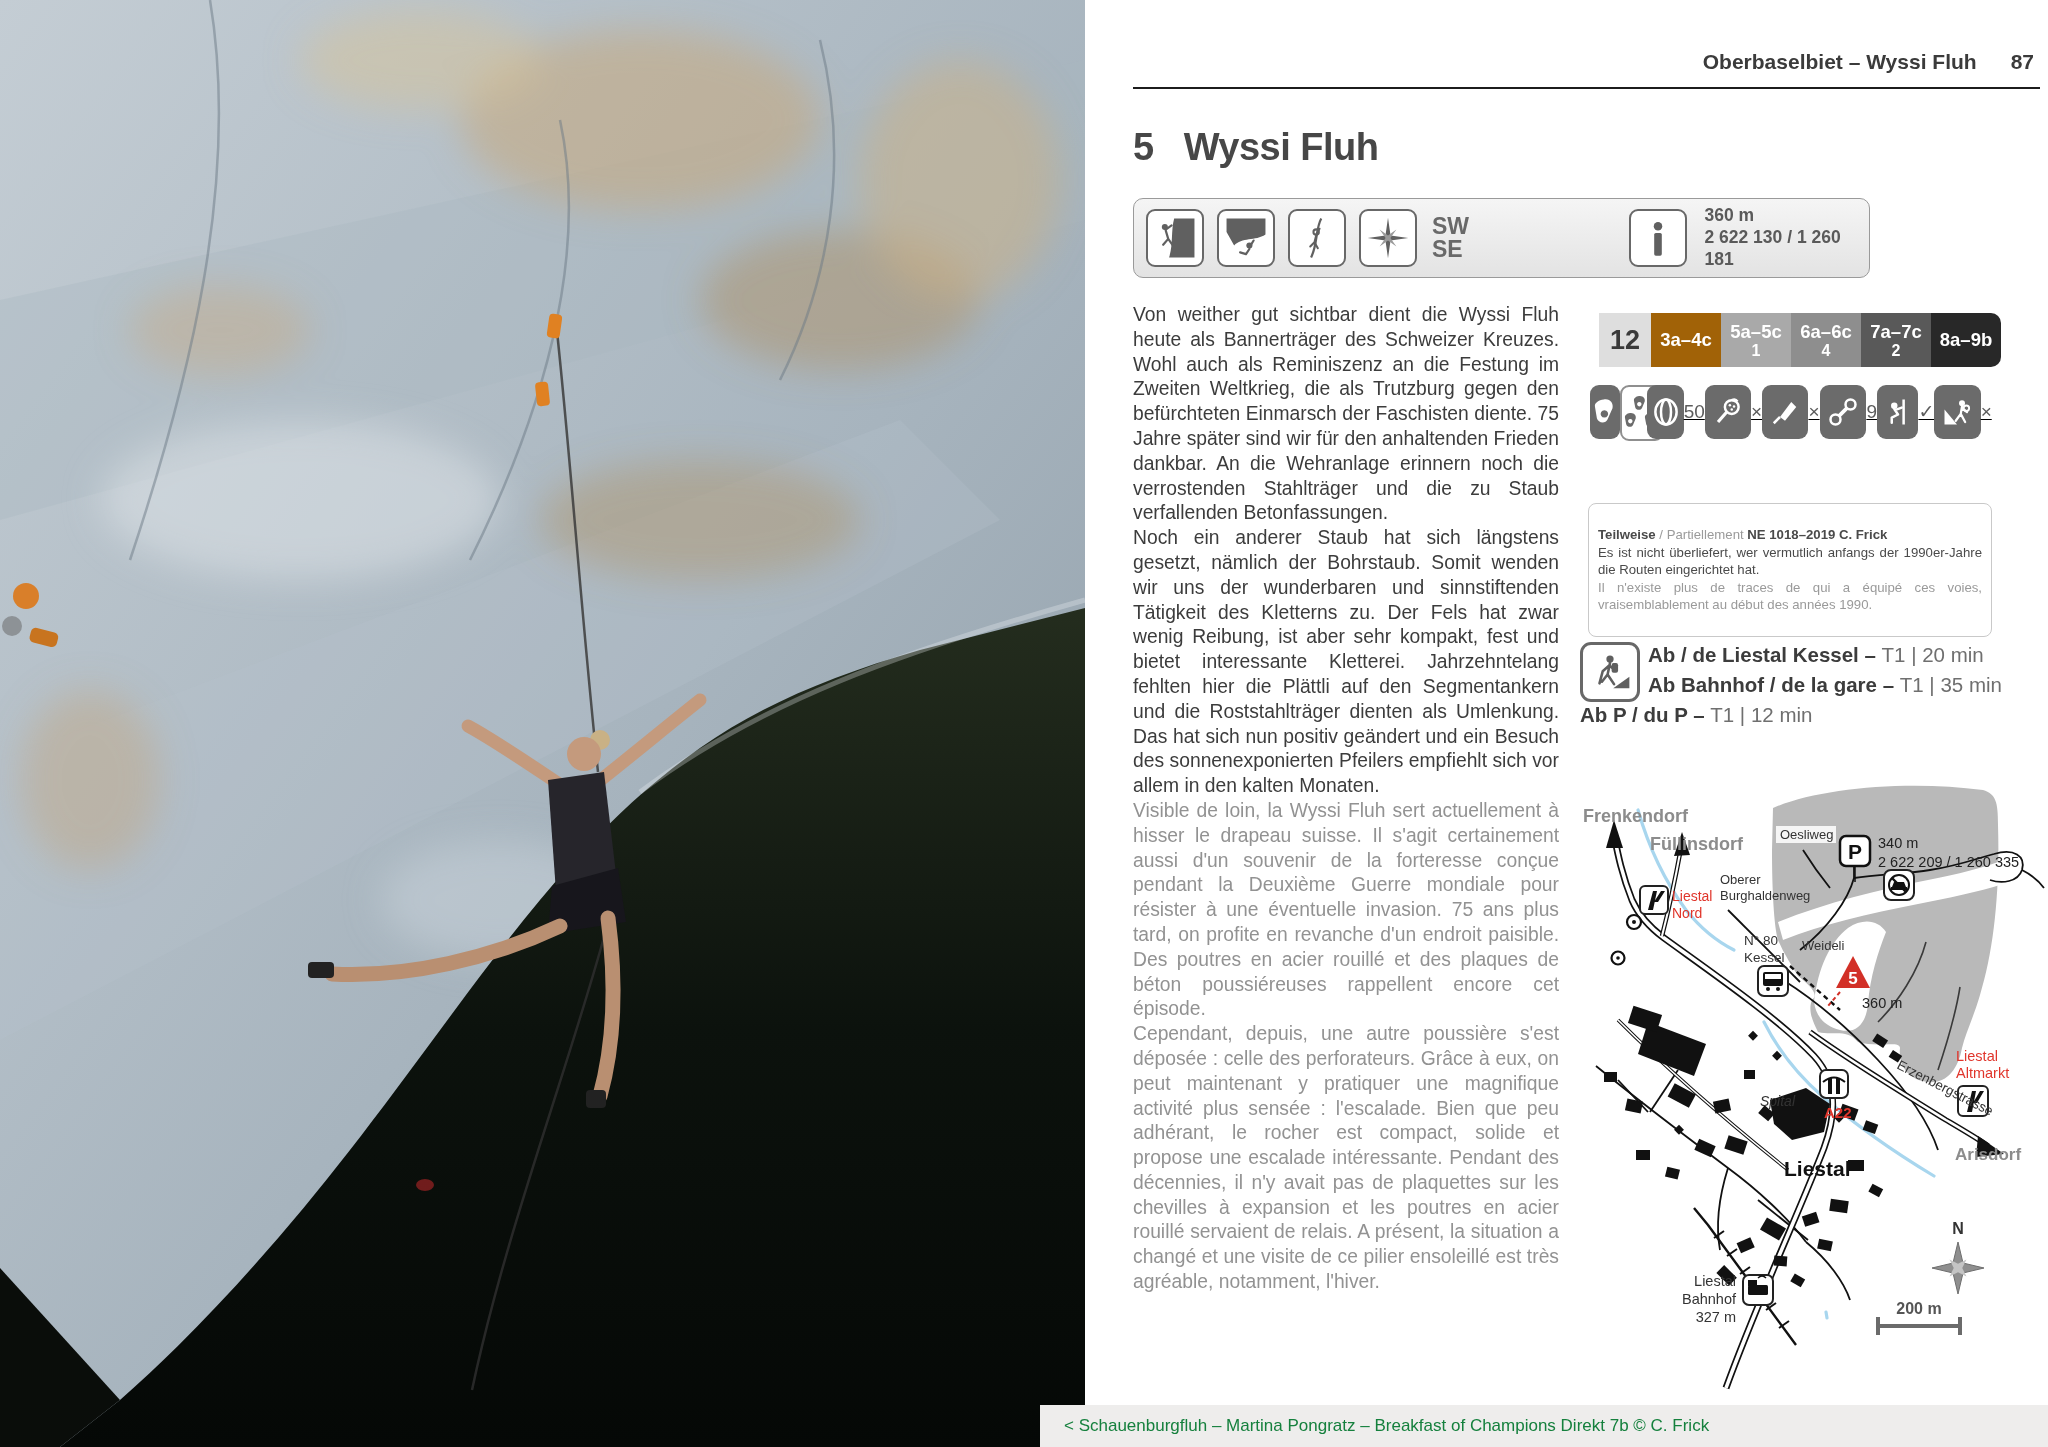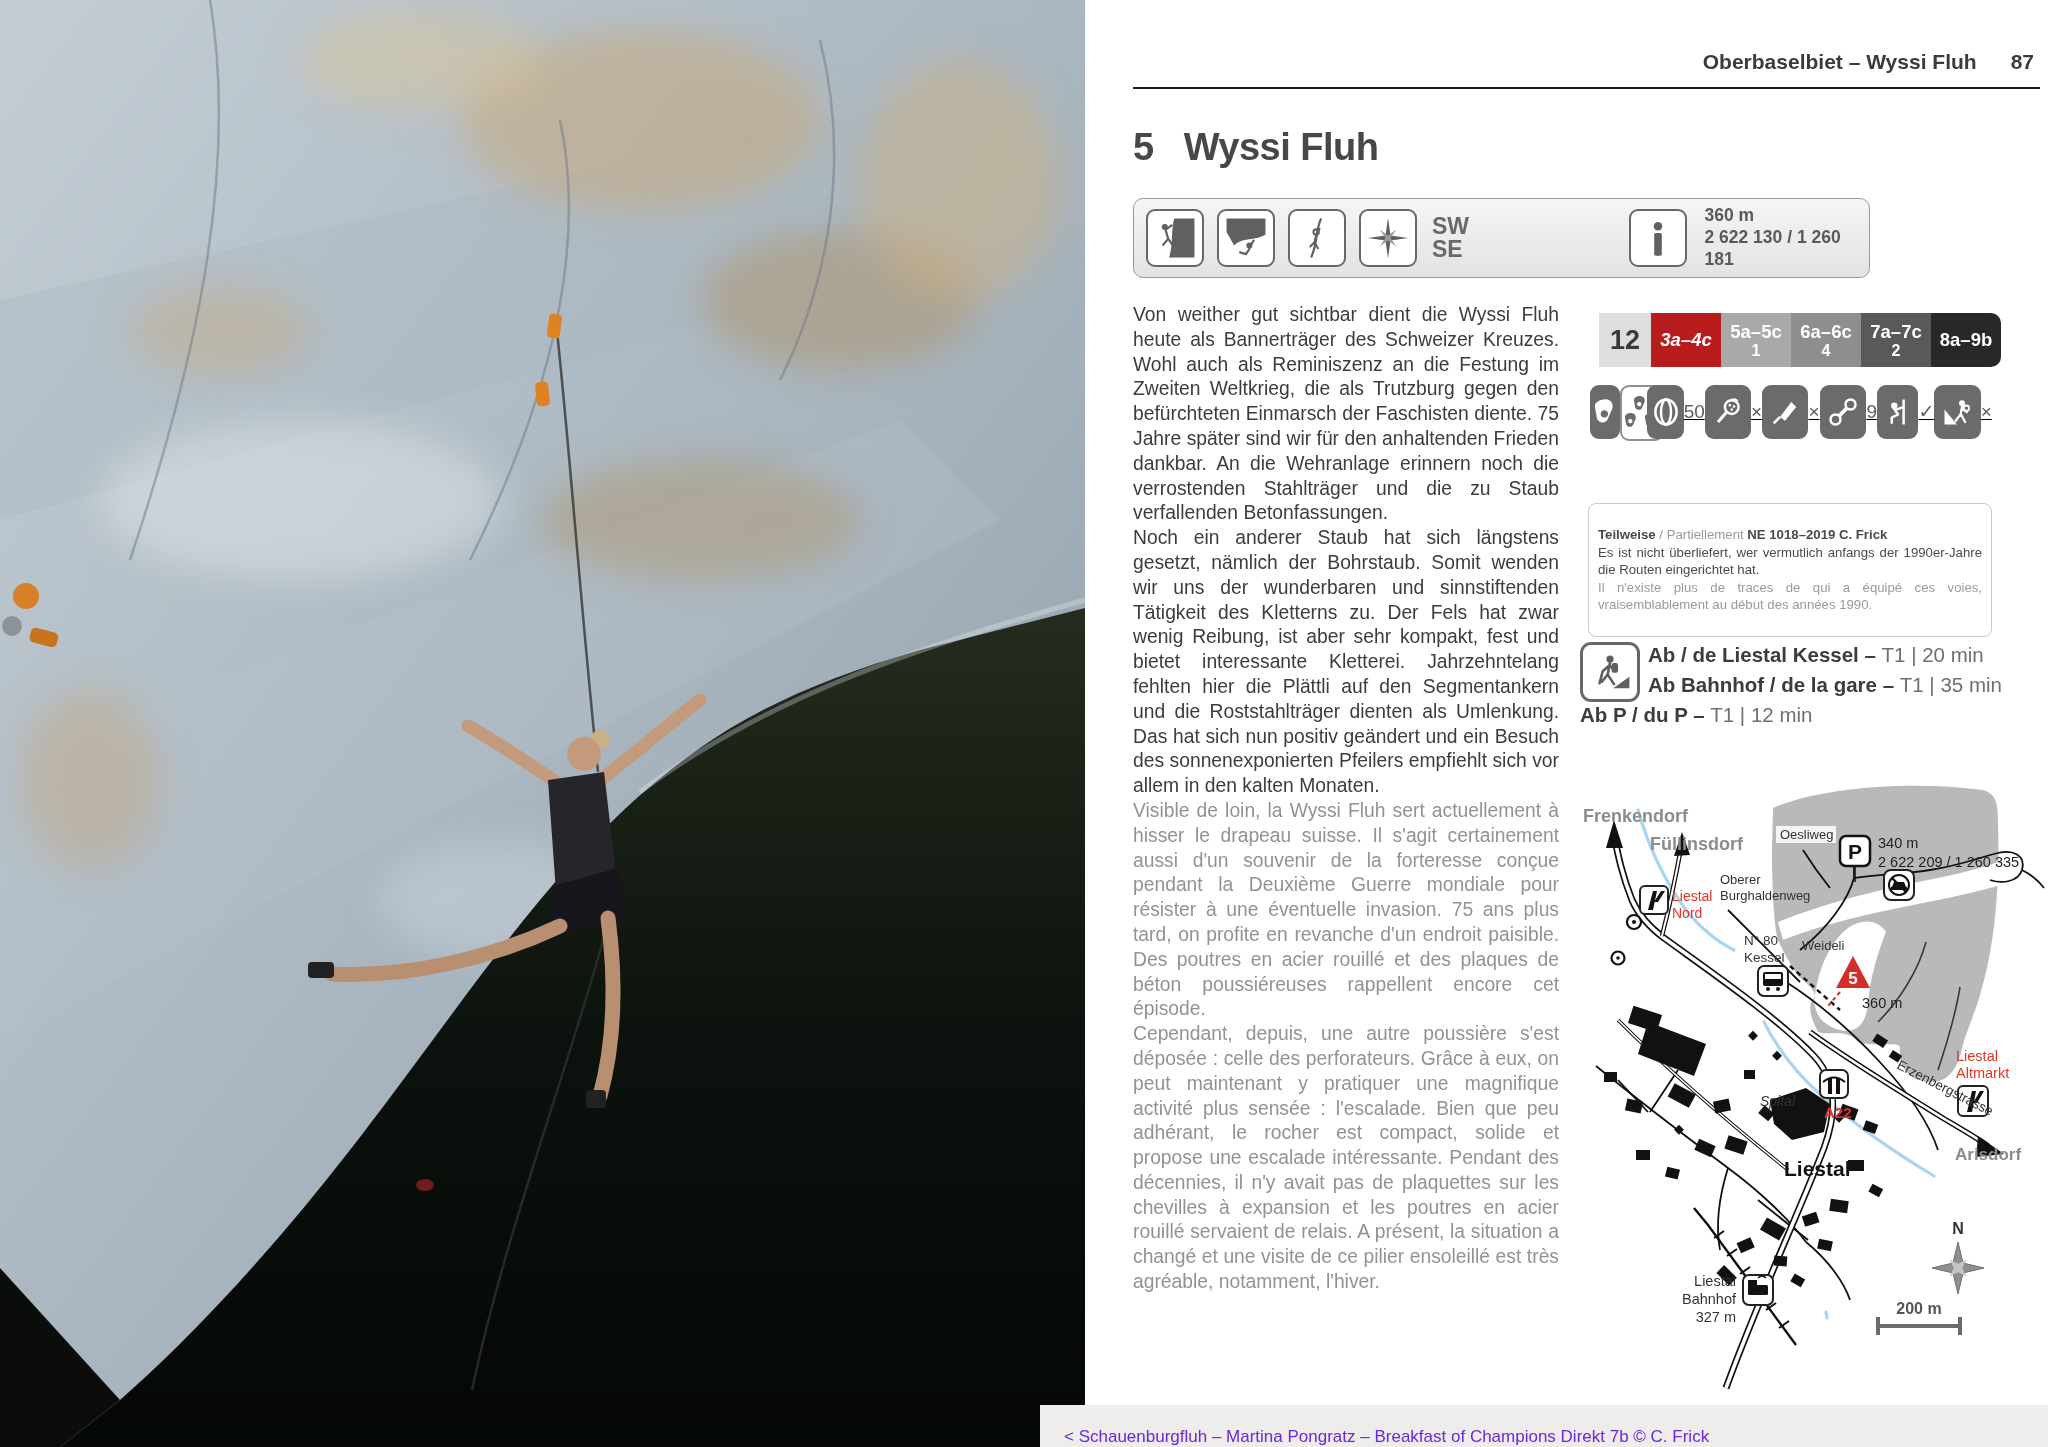--- a/index.html
+++ b/index.html
@@ -35,21 +35,21 @@
   #textcol .fr{color:#929292;}
 
   
   #grades{left:1590px;top:313px;width:402px;height:54px;display:flex;font-weight:bold;
           border-radius:0 10px 10px 0;overflow:hidden;margin-left:9px;}
   #grades .n12{width:52px;background:#dedede;color:#3a3a3a;font-size:27px;display:flex;align-items:center;justify-content:center;}
   #grades .band{flex:1;display:flex;flex-direction:column;align-items:center;justify-content:center;color:#fff;}
   #grades .band .lb{font-size:18.5px;line-height:20px;}
   #grades .band .ct{font-size:16px;line-height:17px;}
   #grades .band .ct:empty{display:none;}
-  .b1{background:#b91c1c;font-style:italic;} .b2{background:#a9a9a9;} .b3{background:#8e8e8e;} .b4{background:#595959;} .b5{background:#282828;}
+  .b1{background:#a16207;} .b2{background:#a9a9a9;} .b3{background:#8e8e8e;} .b4{background:#595959;} .b5{background:#282828;}
 
   
   #gear{left:1590px;top:382px;width:402px;display:flex;}
   #gear .col{width:57.4px;display:flex;align-items:center;text-decoration:underline;}
   #gear .gtile{width:54px;height:54px;background:#6b6b6b;border-radius:9px;display:flex;align-items:center;justify-content:center;}
   #gear .val{height:56px;display:flex;align-items:center;justify-content:center;font-size:19px;color:#5c5c5c;}
   #gear .wtile{width:52px;height:52px;margin-top:3px;background:#fff;border:2px solid #8f8f8f;border-radius:9px;
                display:flex;align-items:center;justify-content:center;}
 
   
@@ -62,22 +62,22 @@
   #appr{left:1580px;top:640px;width:470px;font-size:20.5px;line-height:30px;color:#6f6f6f;}
   #appr .hike{position:absolute;left:0;top:2px;}
   #appr .l{margin-left:68px;white-space:nowrap;}
   #appr .l3{margin-left:0;}
   #appr b{color:#3c3c3c;}
 
   
   #map{left:1578px;top:770px;width:470px;height:620px;}
 
   
-  #cap{left:1040px;top:1405px;width:1008px;height:42px;background:#eeedec;display:flex;align-items:flex-end;
-       padding-left:24px;box-sizing:border-box;font-size:17px;color:#6d28d9;z-index:5;}
+  #cap{left:1040px;top:1405px;width:1008px;height:42px;background:#eeedec;display:flex;align-items:center;
+       padding-left:24px;box-sizing:border-box;font-size:17px;color:#15803d;z-index:5;}
 </style>
 </head>
 <body>
 
 <div class="abs" id="photo">
 <svg width="1085" height="1447" viewBox="0 0 1085 1447">
   <defs>
     <linearGradient id="rockG" x1="0" y1="0" x2="1" y2="1">
       <stop offset="0" stop-color="#c4cdd4"></stop>
           <stop offset=".55" stop-color="#a7b4be"></stop>

